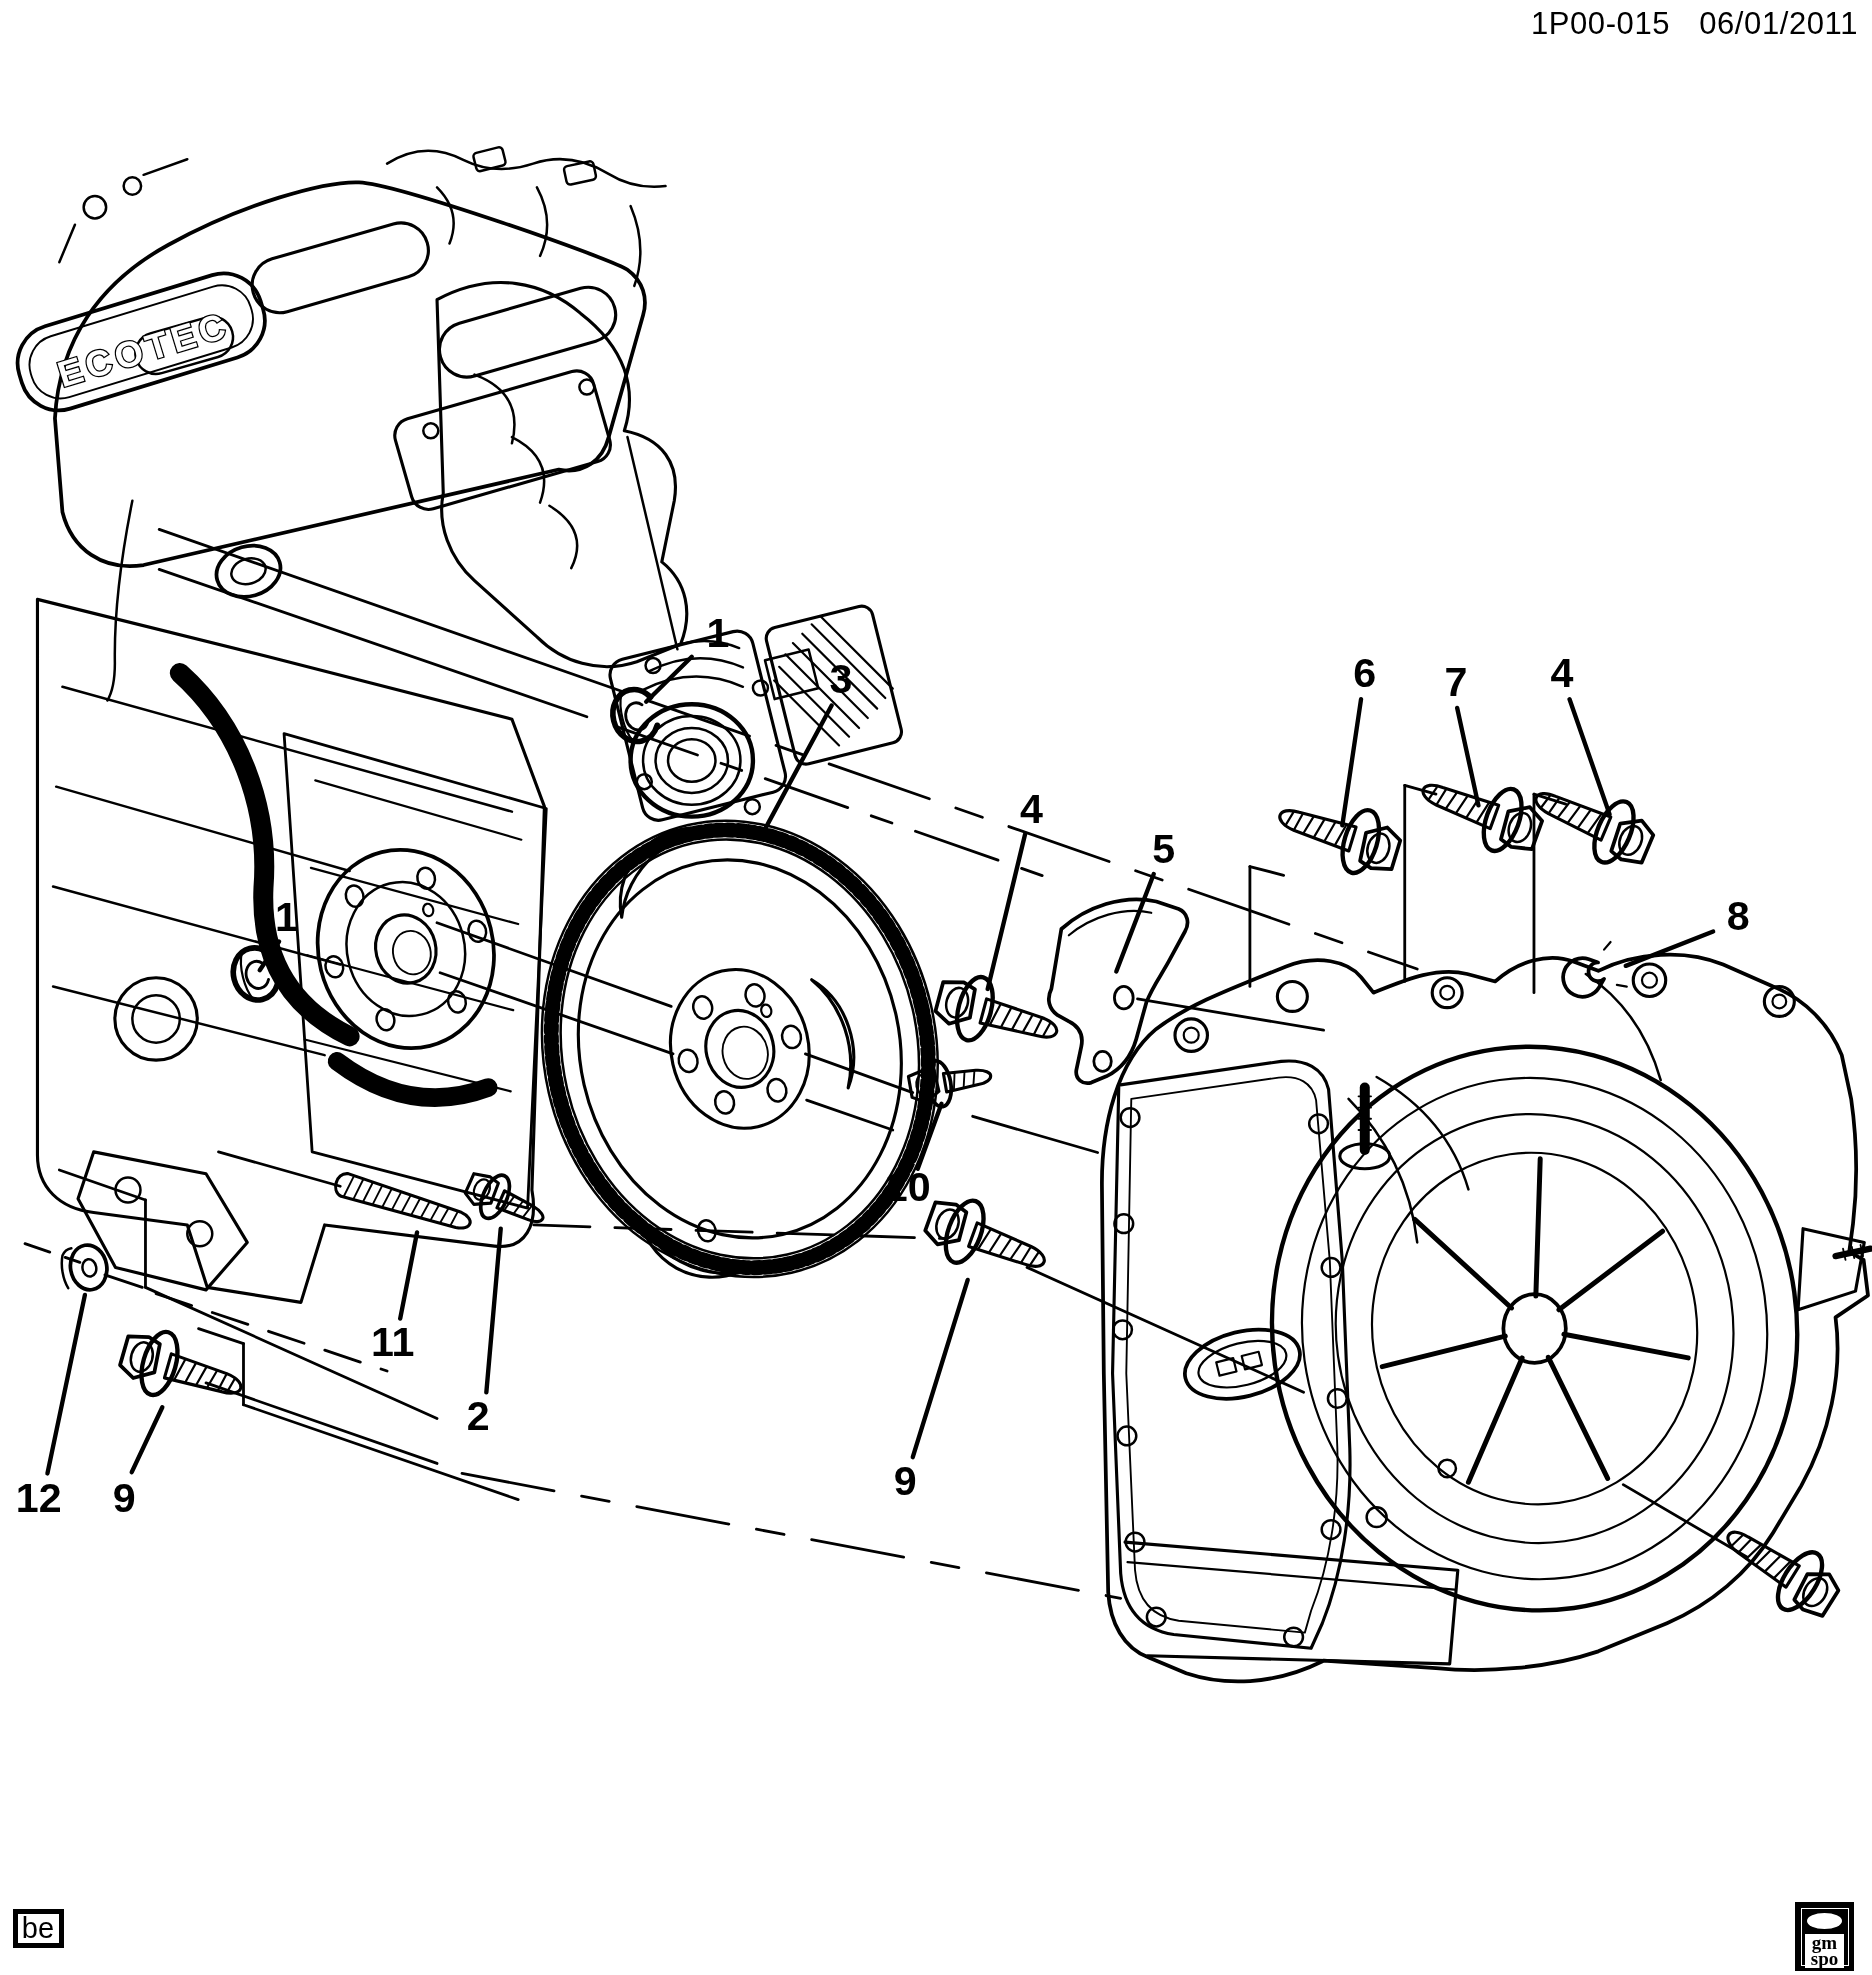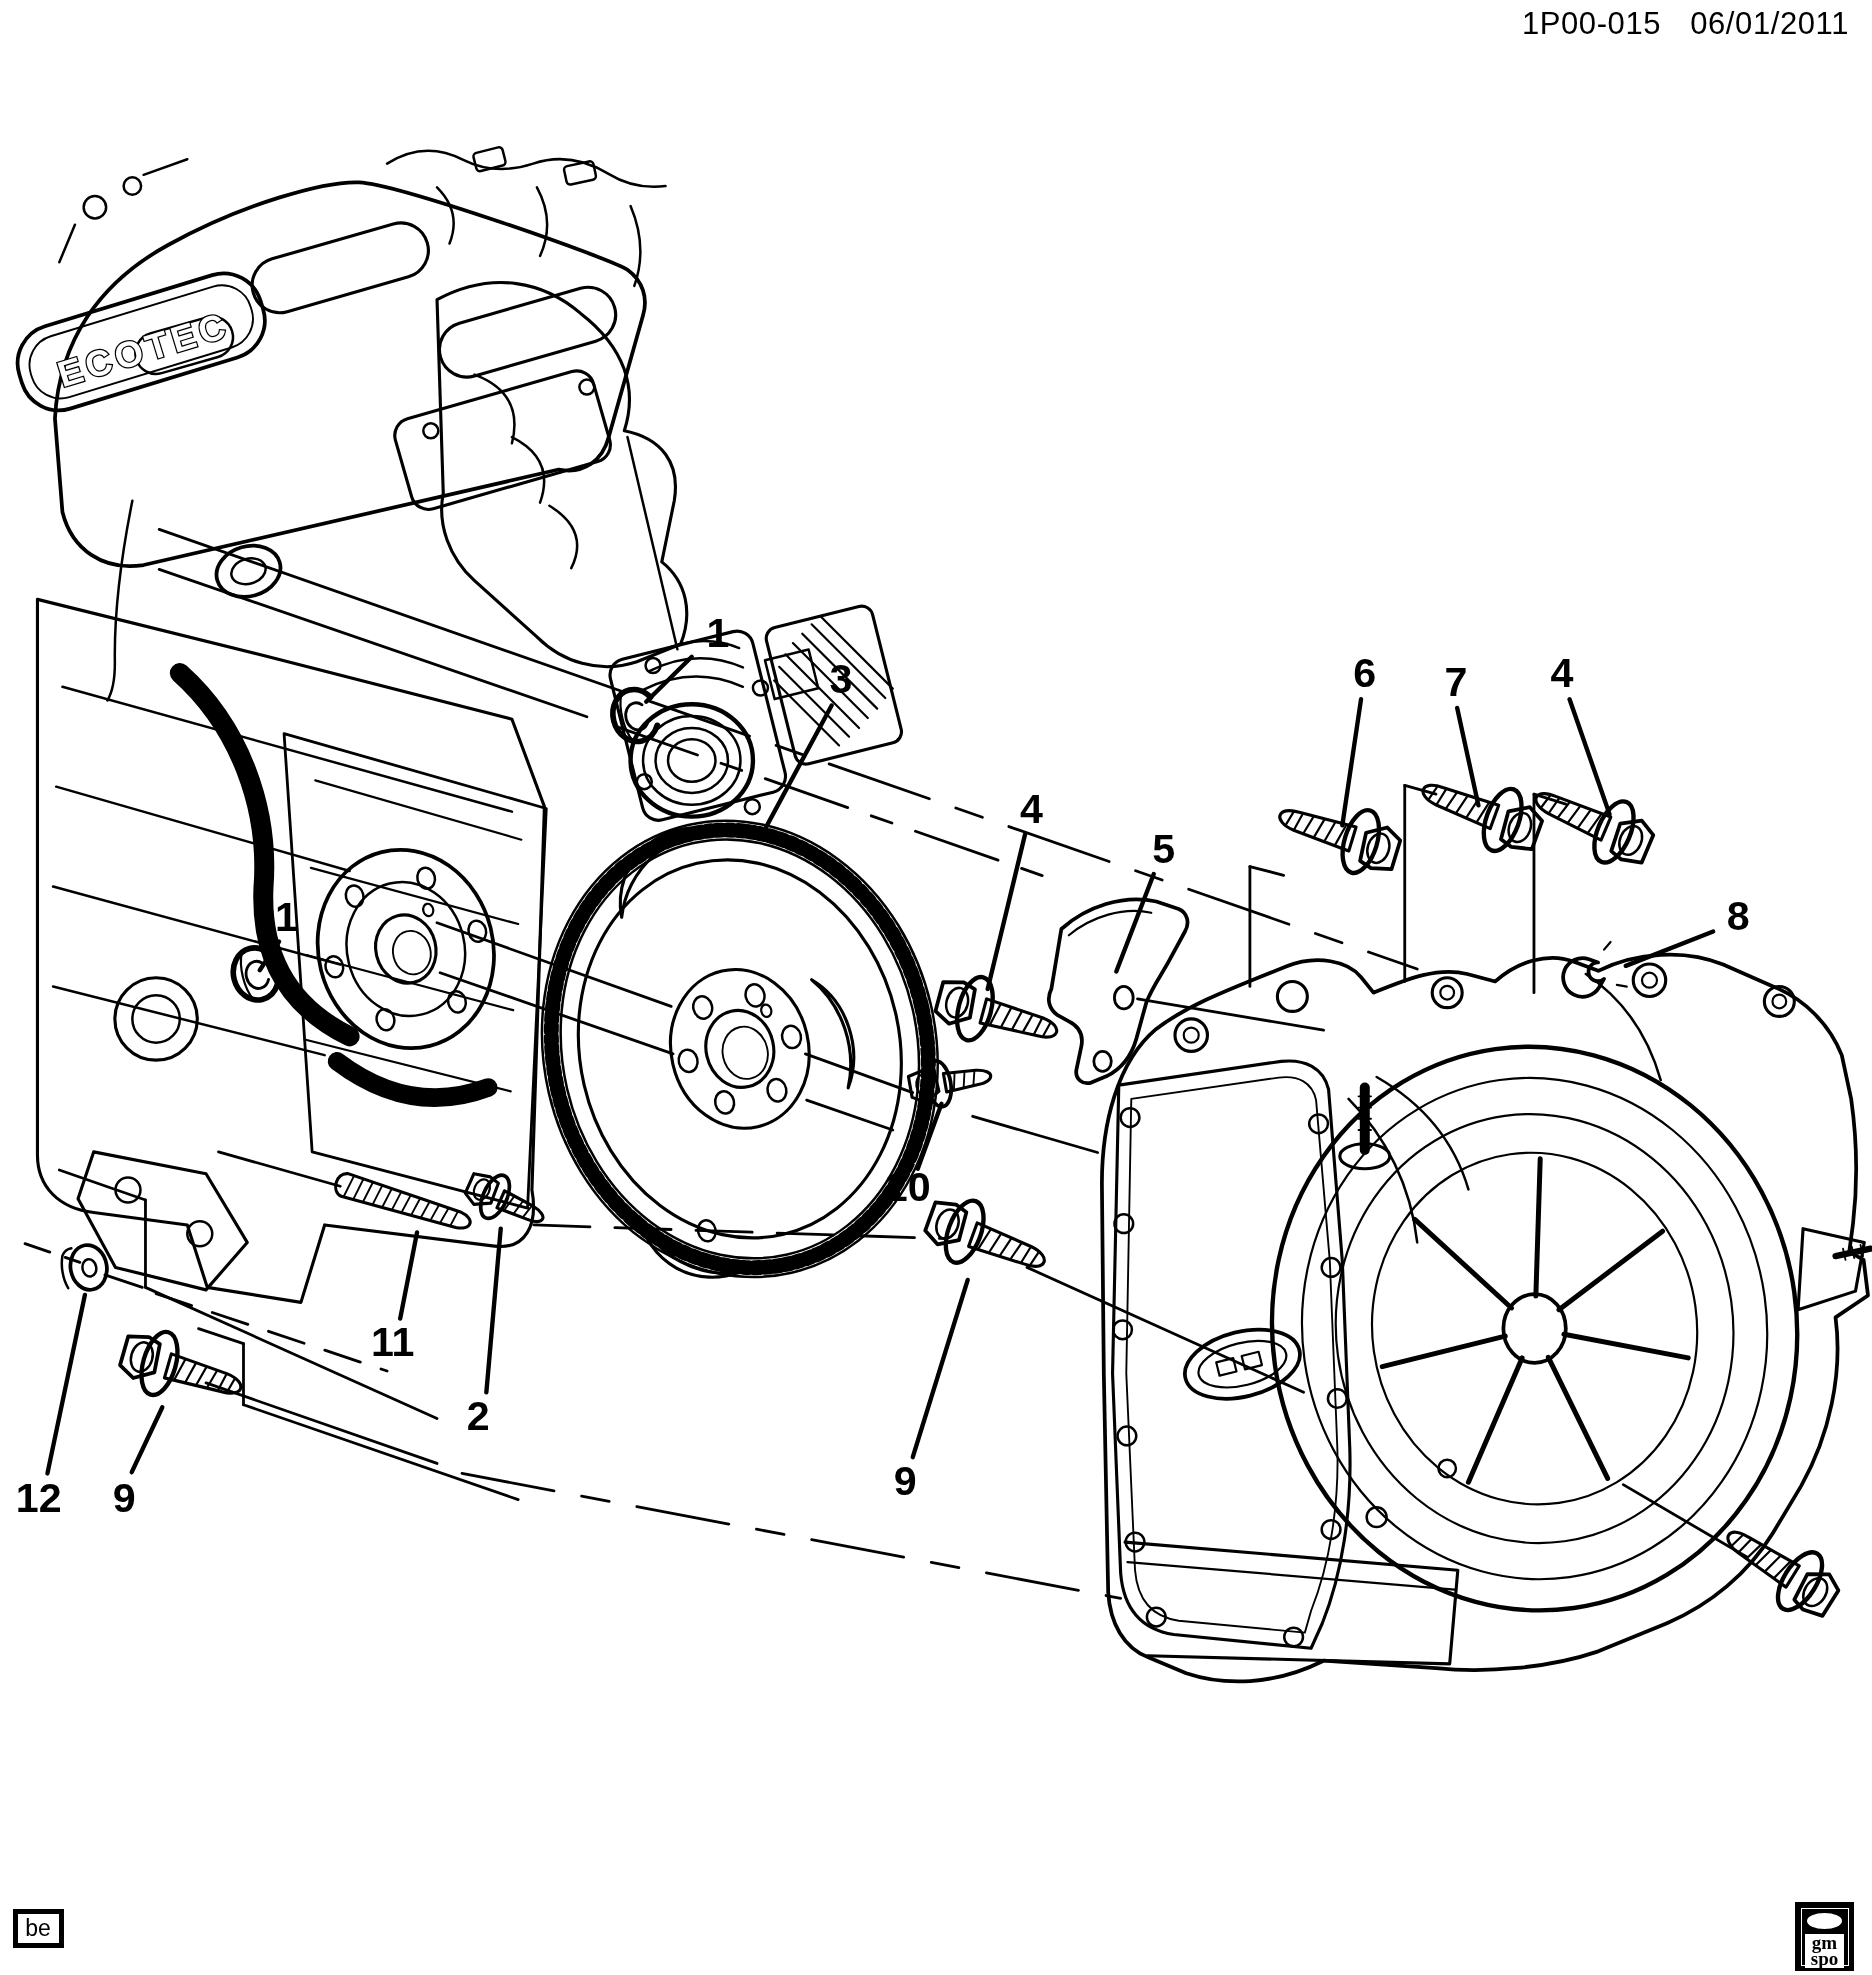--- a/index.html
+++ b/index.html
@@ -1,22 +1,22 @@
 <!DOCTYPE html>
 <html style="font-size:10px"><head>
 <meta charset="utf-8">
 <style>
   html,body{margin:0;padding:0;background:#888;}
   .page{position:relative;width:1873px;height:1975px;background:#fff;overflow:hidden;
         font-family:"Liberation Sans",sans-serif;color:#000;}
   .art{position:absolute;inset:0;}
-  .hdr{position:absolute;top:6.2px;right:24px;font-size:31px;letter-spacing:0.6px;
+  .hdr{position:absolute;top:6.2px;right:15px;font-size:31px;letter-spacing:0.6px;
        display:flex;gap:29px;font-weight:500;}
   .betag{position:absolute;left:12.5px;bottom:27.5px;width:41px;height:29px;border:5.6px solid #000;
-         display:flex;align-items:center;justify-content:center;font-size:23px;font-weight:500;background:#fff;}
+         display:flex;align-items:center;justify-content:center;font-size:29px;font-weight:500;background:#fff;}
   .logo{position:absolute;right:20px;bottom:5px;width:57px;height:67px;background:#000;
         display:flex;flex-direction:column;align-items:center;box-sizing:border-box;
         border:2.5px solid #000;outline:1.9px solid #000;}
   .logo .inner{position:absolute;inset:2.5px;border:1.9px solid #fff;}
   .logo .oval{position:relative;margin-top:7.5px;width:35px;height:16px;background:#fff;border-radius:50%;}
   .logo .txt{position:relative;margin-top:5px;width:39px;flex:1;background:#fff;
              font-family:"Liberation Serif",serif;font-weight:700;font-size:19px;line-height:0.82;
              display:flex;flex-direction:column;align-items:center;justify-content:center;color:#000;}
   svg{display:block;}
   .ln{stroke:#000;fill:none;stroke-linecap:round;stroke-linejoin:round;}

